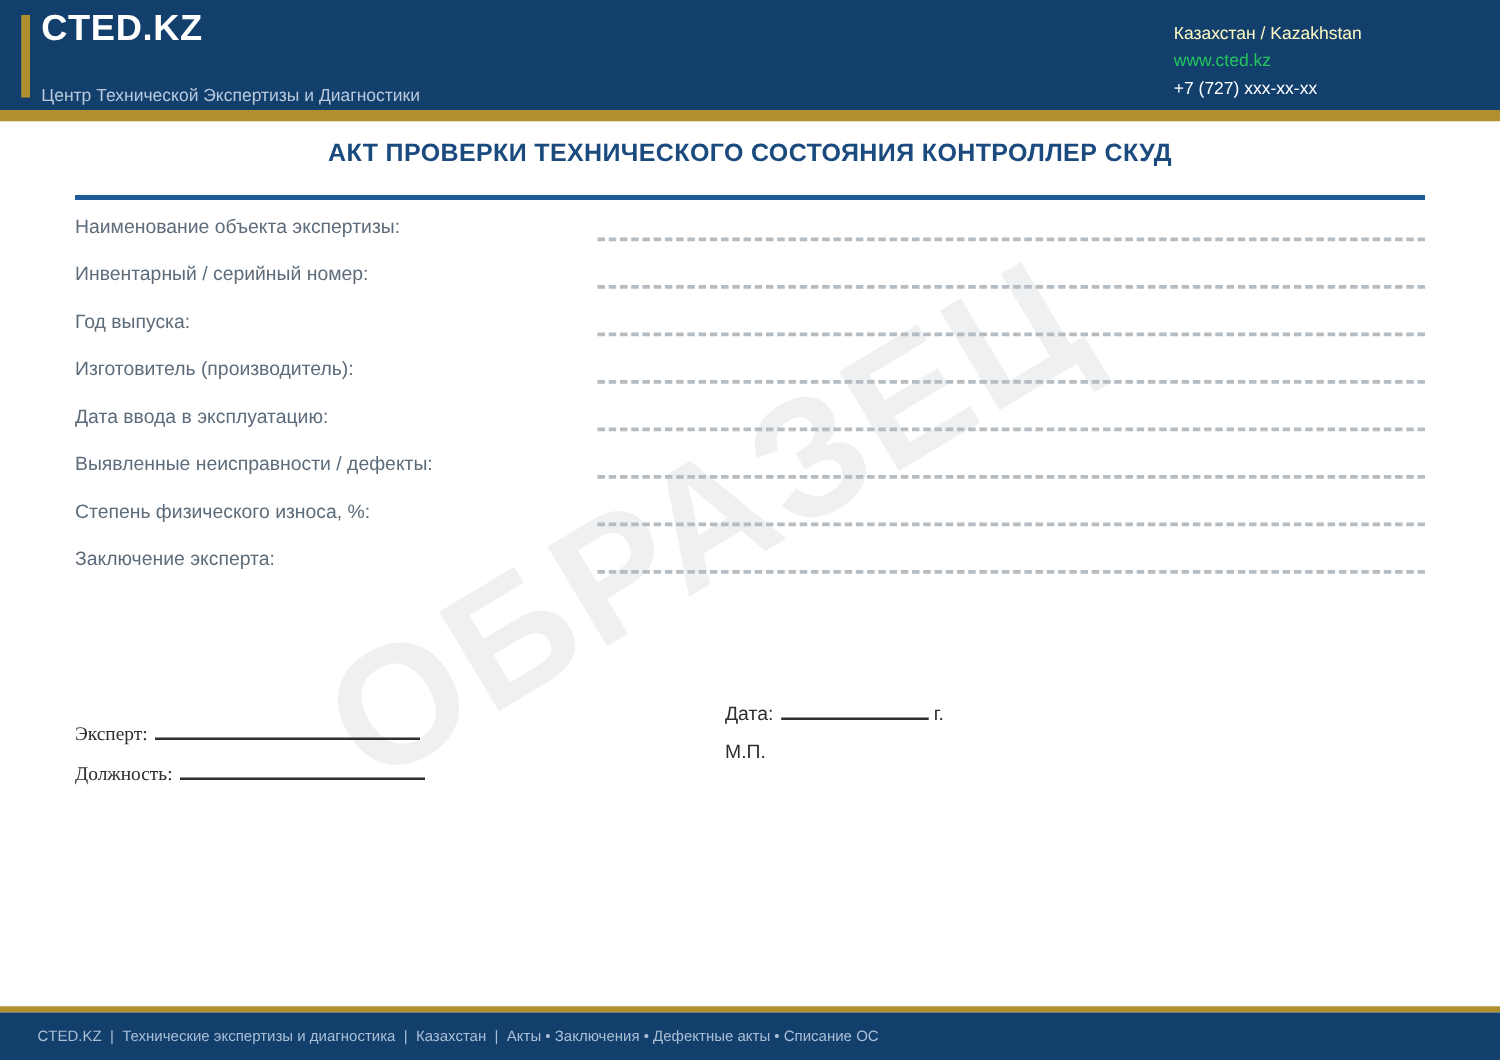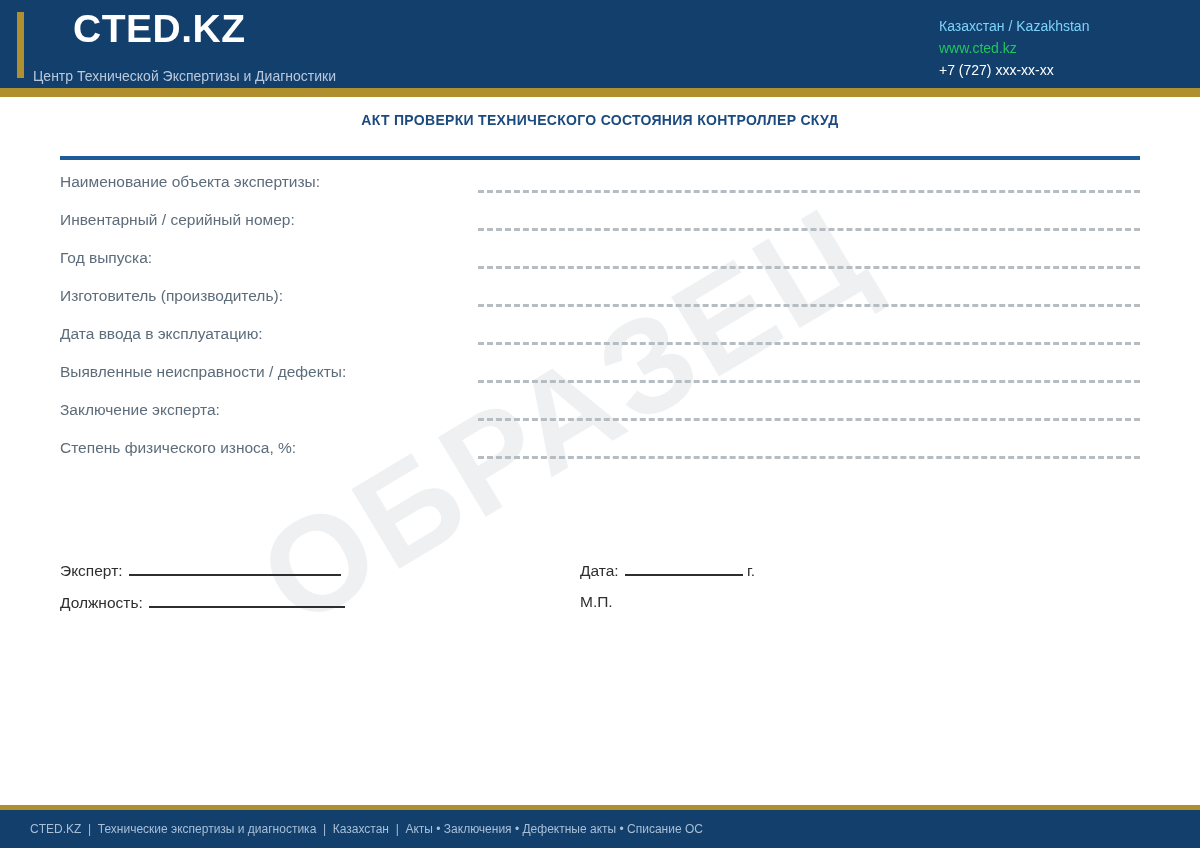--- a/index.html
+++ b/index.html
@@ -3,44 +3,44 @@
 <meta charset="utf-8">
 <style>
   html,body{margin:0;padding:0;background:#fff;}
   .page{
     position:relative;width:1200px;height:848px;background:#ffffff;
     font-family:"Liberation Sans","DejaVu Sans",sans-serif;overflow:hidden;
   }
   
   .header{position:absolute;left:0;top:0;width:1200px;height:88px;background:#133f6c;}
   .gold-accent{position:absolute;left:17px;top:12px;width:7px;height:66px;background:#b0902e;}
-  .logo{position:absolute;left:33px;top:7px;font-size:39px;font-weight:bold;color:#ffffff;letter-spacing:0.5px;margin-left:40px;}
+  .logo{position:absolute;left:33px;top:7px;font-size:29px;font-weight:bold;color:#ffffff;letter-spacing:0.5px;}
   .tagline{position:absolute;left:33px;top:48px;font-size:14px;color:#b9c9dd;margin-top:20px;}
   .header-right{position:absolute;left:939px;top:15px;font-size:14px;line-height:22px;}
-  .hr-region{color:#7dd3fc;}
+  .hr-region{color:#fef9c3;}
   .hr-site{color:#22c55e;text-decoration:none;display:block;cursor:pointer;}
   .hr-phone{color:#ffffff;}
   .gold-divider{position:absolute;left:0;top:88px;width:1200px;height:9px;background:#b0902e;}
   
   .doc-title{position:absolute;left:0;top:112px;width:1200px;text-align:center;
-    font-size:14px;font-weight:bold;color:#1b4a7e;letter-spacing:0.3px;}
+    font-size:20px;font-weight:bold;color:#1b4a7e;letter-spacing:0.3px;}
   .title-underline{position:absolute;left:60px;right:60px;top:156px;height:4px;background:#1f5b99;}
   
   .fields{position:absolute;left:0;top:171px;width:1200px;}
   .field-row{position:relative;height:38px;}
   .field-label{position:absolute;left:60px;top:2px;font-size:15.5px;color:#5d6c7a;}
   .field-line{position:absolute;left:478px;right:60px;top:19px;border-top:3px dashed #b5bcc2;}
   
   .watermark{position:absolute;left:565px;top:415px;transform:translate(-50%,-50%) rotate(-31deg);
     font-size:135px;font-weight:bold;color:rgba(130,140,150,0.13);letter-spacing:4px;white-space:nowrap;pointer-events:none;}
   
   .sig-row{position:absolute;left:0;width:1200px;font-size:15.5px;color:#2e2e2e;}
   .sig-row-1{top:561px;}
   .sig-row-2{top:593px;}
-  .sig-left{position:absolute;left:60px;top:0;}
+  .sig-left{position:absolute;left:60px;top:16px;font-family:Liberation Serif, serif;}
   .sig-right{position:absolute;left:580px;top:0;}
   .sig-line{display:inline-block;height:13px;border-bottom:2px solid #2e2e2e;margin-left:6px;vertical-align:baseline;}
   .line-expert{width:212px;}
   .line-position{width:196px;}
   .line-date{width:118px;}
   
   .footer-gold{position:absolute;left:0;top:805px;width:1200px;height:5px;background:#b0902e;}
   .footer{position:absolute;left:0;top:810px;width:1200px;height:38px;background:#133f6c;}
   .footer-text{position:absolute;left:30px;top:0;line-height:38px;font-size:12px;color:#a9bfd6;white-space:pre;}
 </style>
@@ -85,25 +85,25 @@
     </div>
     <div class="field-row">
       <span class="field-label">Дата ввода в эксплуатацию:</span>
       <span class="field-line"></span>
     </div>
     <div class="field-row">
       <span class="field-label">Выявленные неисправности / дефекты:</span>
       <span class="field-line"></span>
     </div>
     <div class="field-row">
-      <span class="field-label">Заключение эксперта:</span>
+      <span class="field-label">Степень физического износа, %:</span>
       <span class="field-line"></span>
     </div>
     <div class="field-row">
-      <span class="field-label">Степень физического износа, %:</span>
+      <span class="field-label">Заключение эксперта:</span>
       <span class="field-line"></span>
     </div>
   </div>
 
   <div class="sig-row sig-row-1">
     <span class="sig-left">
       <span>Эксперт:</span><span class="sig-line line-expert"></span>
     </span>
     <span class="sig-right">
       <span>Дата:</span><span class="sig-line line-date"></span>

